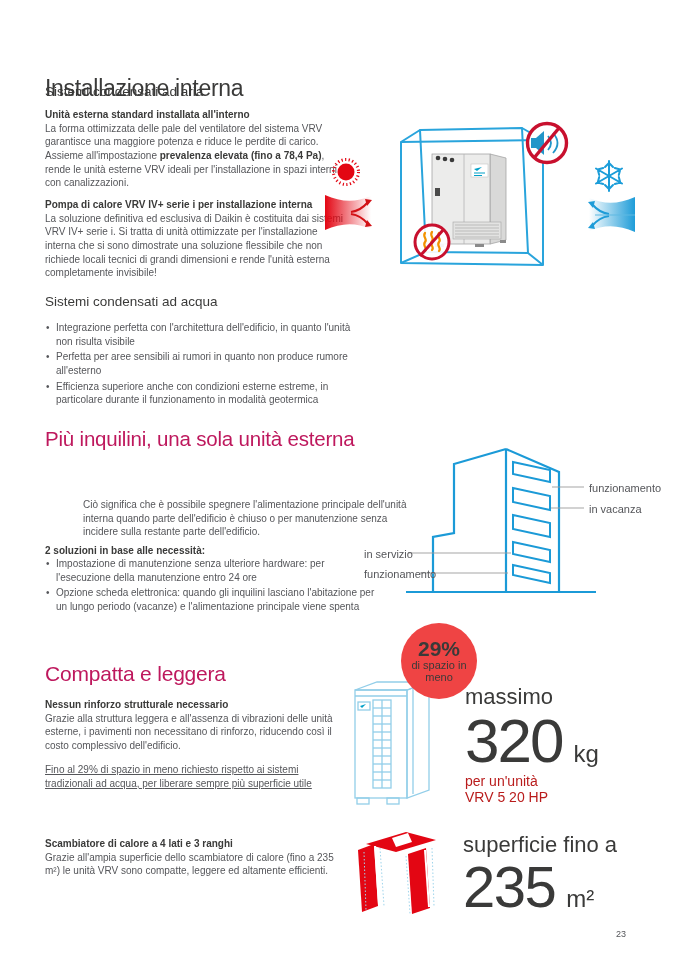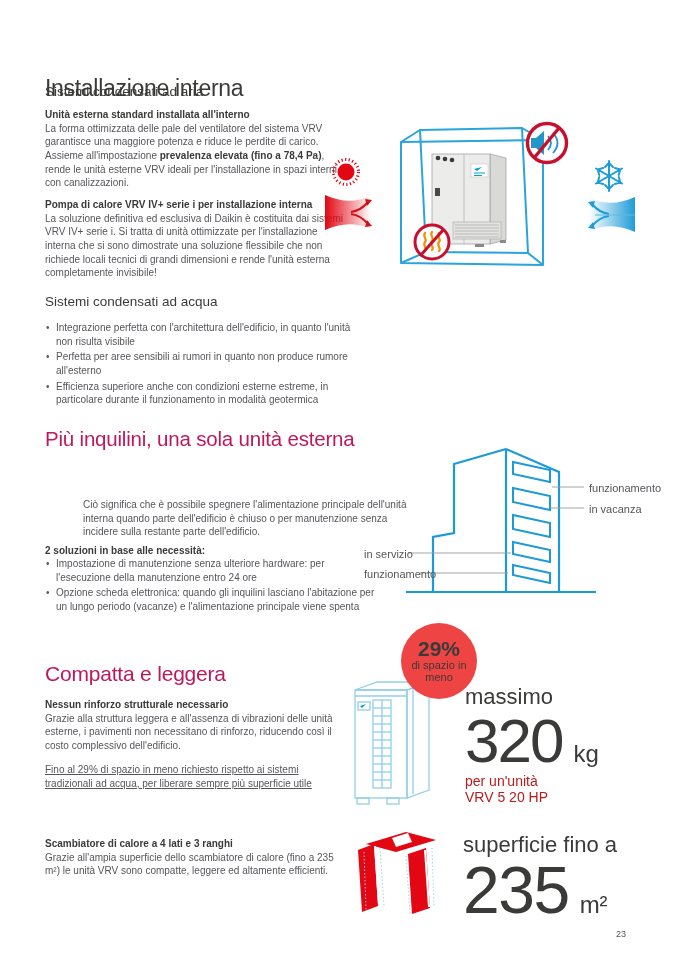--- a/index.html
+++ b/index.html
@@ -16,21 +16,21 @@
   ul.bullets li{position:relative;padding-left:11px;margin-bottom:2px;}
   ul.bullets li::before{content:"\2022";position:absolute;left:1px;top:0;color:#55565A;}
   .bl{font-size:11px;color:#55565A;line-height:1.1;white-space:nowrap;}
   .badge{width:76px;height:76px;border-radius:50%;background:#ef4444;display:flex;flex-direction:column;
          align-items:center;justify-content:center;text-align:center;color:#3A3A39;}
   .badge .pct{font-size:21px;font-weight:bold;line-height:1.05;}
   .badge .sm{font-size:11px;line-height:1.08;}
   .lead{font-size:22px;color:#3A3A39;line-height:1.15;}
   .bigrow{display:flex;align-items:baseline;color:#3A3A39;}
   .bignum{font-size:62px;line-height:1.02;letter-spacing:-2px;}
-  .bignum2{font-size:66px;line-height:1.02;letter-spacing:-1.5px;}
+  .bignum2{font-size:58px;line-height:1.02;letter-spacing:-1.5px;}
   .bigunit{font-size:24px;margin-left:11px;}
   .sub{font-size:14px;color:#b91c1c;line-height:1.18;}
   .pagenum{font-size:9px;color:#55565A;}
 </style>
 </head>
 <body>
 
 <div class="page">
 
   <div class="abs h1" style="left:45px;top:40px;margin-top:36px;">Installazione interna</div>

